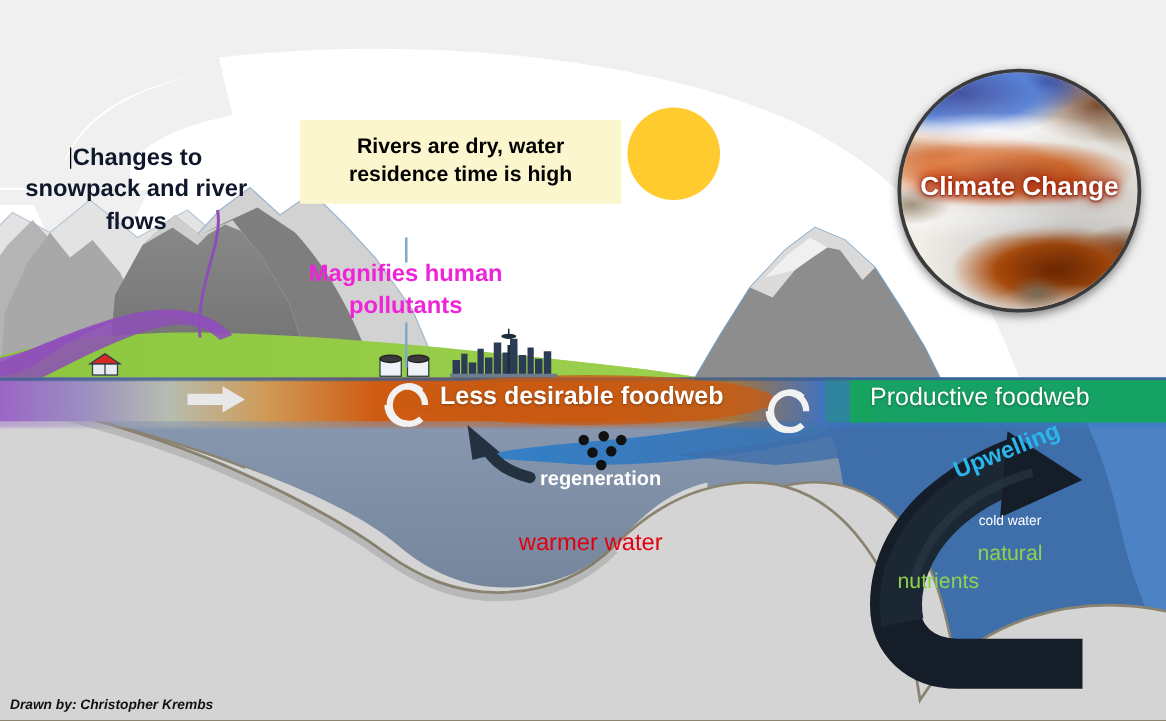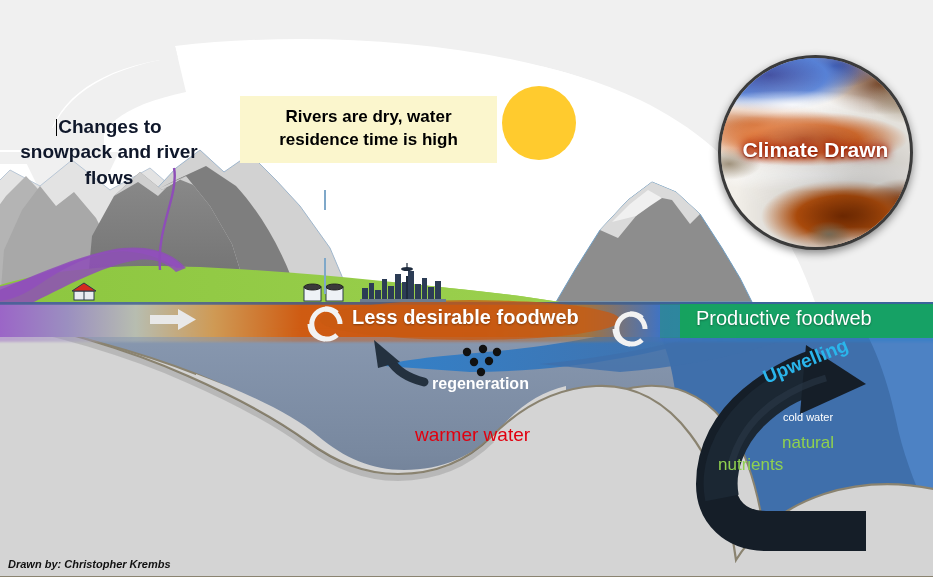--- a/index.html
+++ b/index.html
@@ -204,21 +204,21 @@
 
 
   <div class="globe-wrap">
     <div class="globe">
       <div class="globe-layer g1"></div>
       <div class="globe-layer g2"></div>
       <div class="globe-layer g3"></div>
       <div class="globe-layer g4"></div>
       <div class="globe-sheen"></div>
     </div>
-    <div class="globe-label">Climate Drawn</div>
+    <div class="globe-label">Climate Change</div>
   </div>
 
   <div class="sun"></div>
 
   <svg class="terrain" viewBox="0 0 933 577">
     <defs>
       <linearGradient id="surfGrad" x1="0" y1="0" x2="1" y2="0">
         <stop offset="0.00" stop-color="#9b59c9"></stop>
         <stop offset="0.09" stop-color="#9b8fc0"></stop>
         <stop offset="0.16" stop-color="#b7bdb0"></stop>
@@ -444,20 +444,21 @@
     <path d="M22,37 A15,15 0 0 1 7,22" fill="none" stroke="#f2f2f2" stroke-width="5"></path>
     <path d="M34,11 A15,15 0 1 0 34,33" fill="none" stroke="#f2f2f2" stroke-width="5"></path>
   </svg>
 
   <div class="changes-label"><span class="caret"></span><span>Changes to snowpack and river flows</span></div>
 
   <div class="callout">Rivers are dry, water residence time is high</div>
   <div class="stem stem1"></div>
   <div class="stem stem2"></div>
 
+  <div class="magnifies">Magnifies human pollutants</div>
 
   <div class="foodweb-bad">Less desirable foodweb</div>
   <div class="foodweb-good">Productive foodweb</div>
 
   <div class="regeneration">regeneration</div>
   <div class="warmer-water">warmer water</div>
 
   <div class="upwelling">Upwelling</div>
   <div class="coldwater">cold water</div>
   <div class="natural">natural</div>

